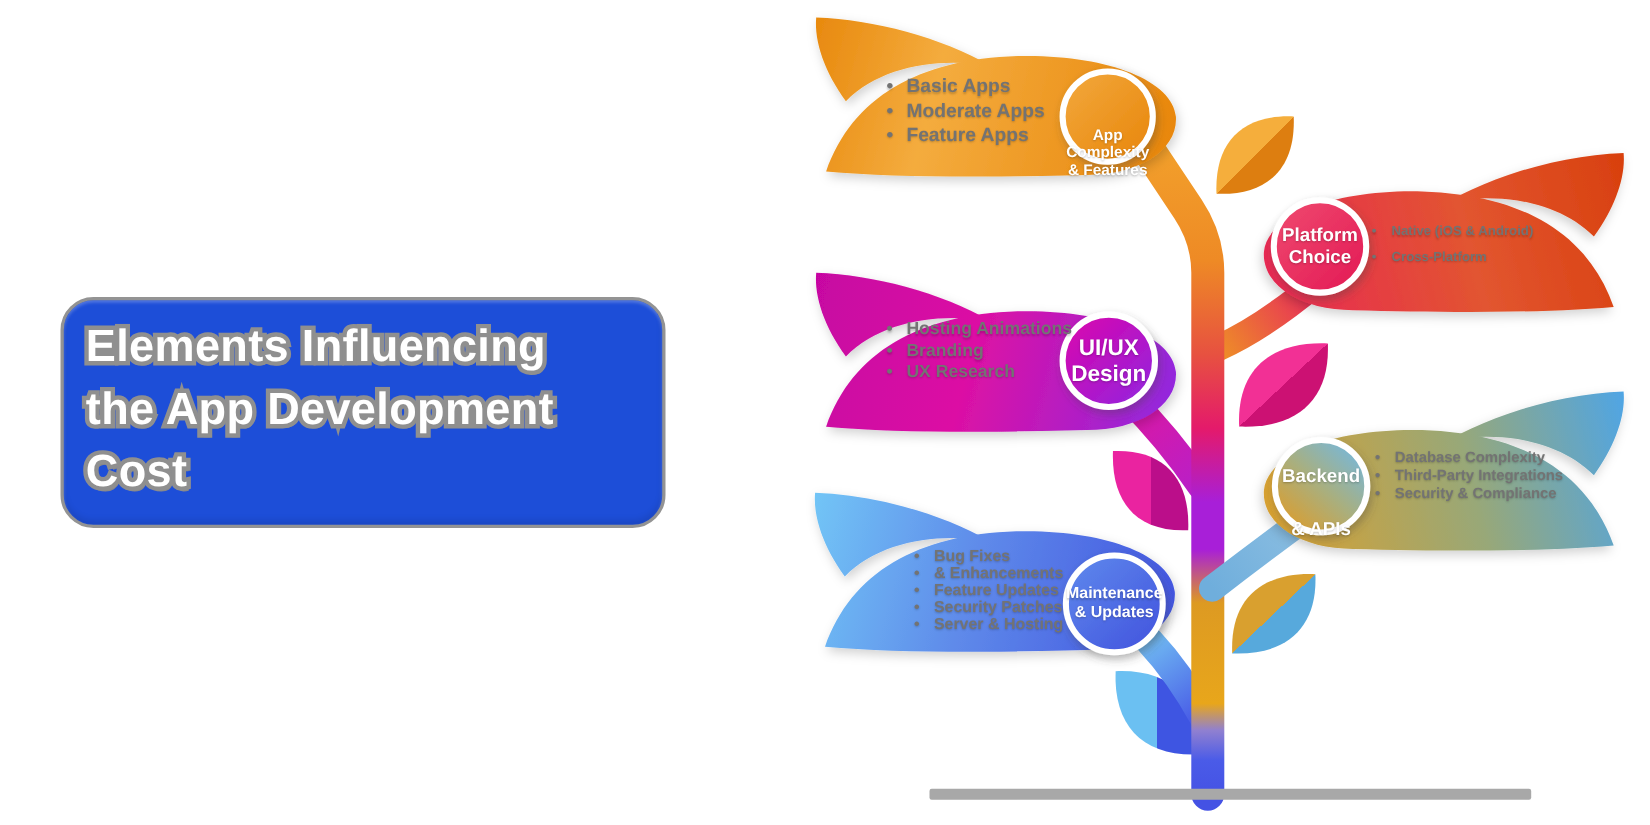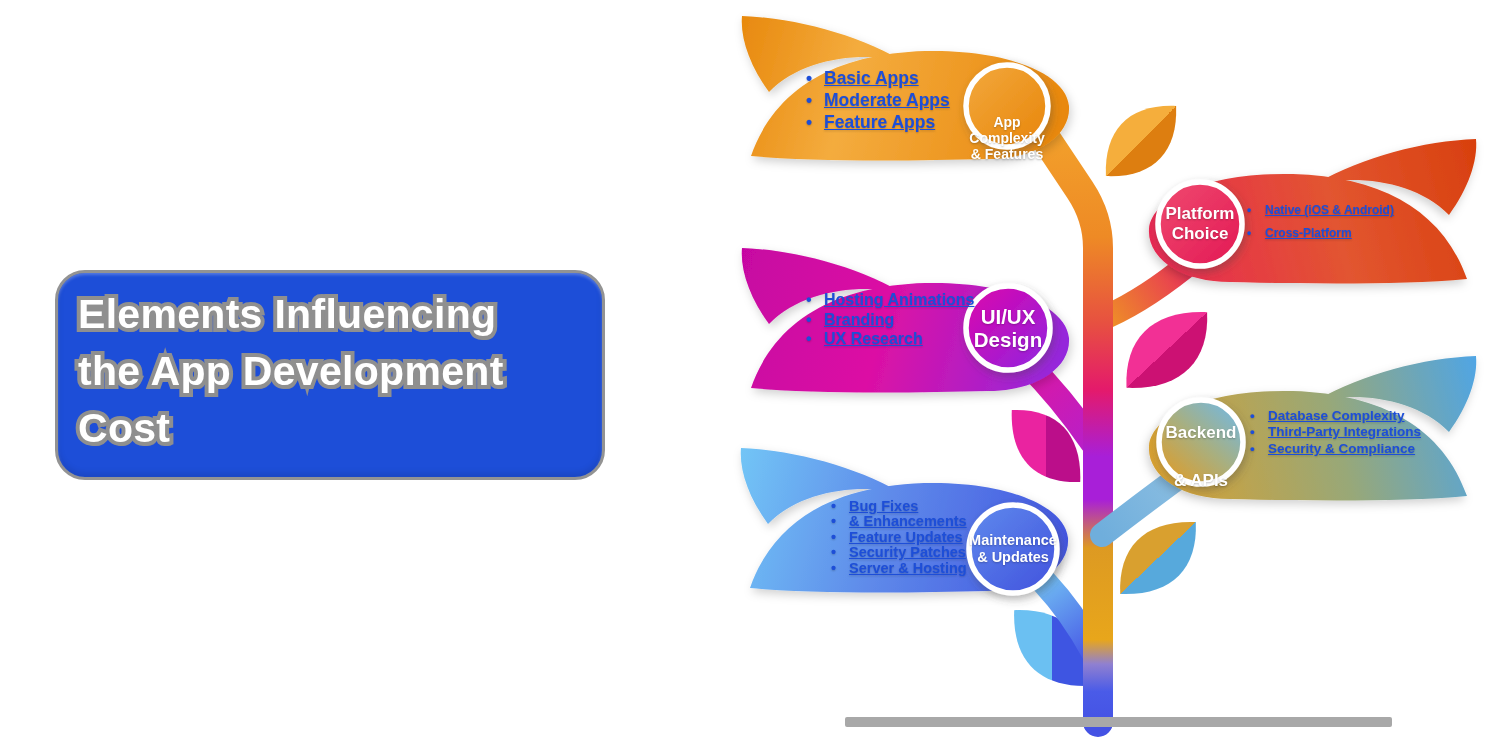--- a/index.html
+++ b/index.html
@@ -14,22 +14,22 @@
     box-shadow: inset 0 2px 3px rgba(255,255,255,.25), inset 0 -4px 6px rgba(0,0,0,.10);
   }
   .title-text{position:absolute;left:20px;top:13px;}
   .title-line{position:relative;display:block;height:57px;white-space:nowrap;
     font-size:41px;font-weight:800;letter-spacing:.3px;line-height:57px;}
   .title-line .stroke{position:absolute;left:0;top:0;color:transparent;
     -webkit-text-stroke:8px #8F8F8F;text-shadow:2px 4px 0 #888888;}
   .title-line .fill{position:relative;color:#ffffff;}
 
   
-  .bullets{position:absolute;color:#1d4ed8;font-weight:bold;
-    text-shadow:0 1px 2px rgba(0,0,0,.22);text-decoration:underline;}
+  .bullets{position:absolute;color:#737373;font-weight:bold;
+    text-shadow:0 1px 2px rgba(0,0,0,.22);}
   .bullets ul{list-style:none;margin:0;padding:0;}
   .bullets li{position:relative;padding-left:18px;white-space:nowrap;}
   .bullets li::before{content:"\2022";position:absolute;left:0;top:0;}
   .b0{left:806px;top:67px;font-size:17.5px;}  .b0 li{line-height:22px;}
   .b1{left:1247px;top:199px;font-size:12px;}  .b1 li{line-height:22.5px;}
   .b2{left:806px;top:290px;font-size:16px;}   .b2 li{line-height:19.5px;}
   .b3{left:1250px;top:408px;font-size:13.5px;}.b3 li{line-height:16.4px;}
   .b4{left:831px;top:499px;font-size:14.5px;} .b4 li{line-height:15.4px;}
 
   

